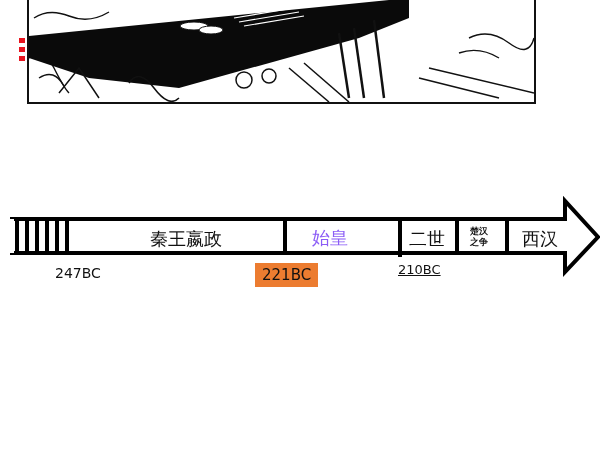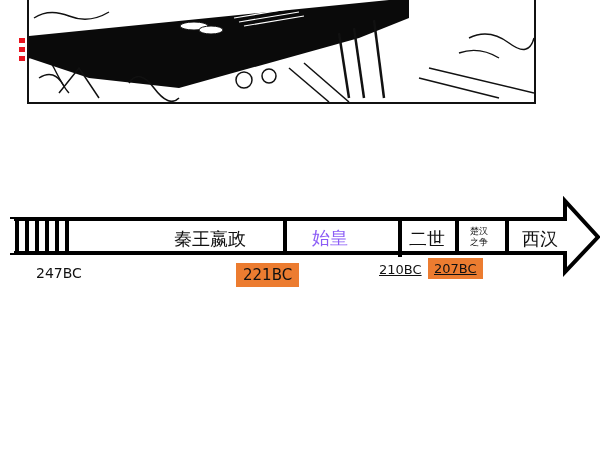--- a/index.html
+++ b/index.html
@@ -5,22 +5,22 @@
   html, body { margin:0; padding:0; background:#ffffff; }
   body { width:600px; height:450px; position:relative; overflow:hidden;
          font-family:"DejaVu Sans", "Liberation Sans", sans-serif; }
   .illustration { position:absolute; left:27px; top:-2px; width:505px; height:104px;
                   border:2px solid #111; border-top:none; background:#fff; overflow:hidden; }
   .illustration svg { display:block; }
   .red-mark { position:absolute; left:19px; top:38px; width:6px; height:24px; }
   .timeline { position:absolute; left:0; top:195px; width:600px; height:90px; }
   .seg-label { position:absolute; font-size:18px; color:#111; white-space:nowrap; }
   .seg-label.red { color:#8b5cf6; }
-  .seg-small { position:absolute; font-size:9px; line-height:11px; color:#111; text-align:right; }
-  .date { position:absolute; font-size:14px; color:#111; white-space:nowrap; }
+  .seg-small { position:absolute; font-size:9px; line-height:11px; color:#111; text-align:right;font-weight:bold; }
+  .date { position:absolute; font-size:14px; color:#111; white-space:nowrap;margin-left:19px; }
   .date.small { font-size:13px;text-decoration:underline; }
   .date.tag { background:#ec7c30; color:#111; padding:2px 6px; }
 </style>
 </head>
 <body>
 
 <div class="illustration">
   <svg width="505" height="104" viewBox="0 0 505 104">
 
     <rect x="0" y="0" width="505" height="104" fill="#fff"></rect>
@@ -87,26 +87,25 @@
       <line x1="57" y1="26" x2="57" y2="56"></line>
       <line x1="67" y1="26" x2="67" y2="56"></line>
 
       <line x1="285" y1="26" x2="285" y2="56"></line>
       <line x1="400" y1="26" x2="400" y2="62"></line>
       <line x1="457" y1="26" x2="457" y2="56"></line>
       <line x1="507" y1="26" x2="507" y2="56"></line>
     </g>
   </svg>
 
-  <span class="seg-label" style="left:150px;top:32px;margin-left:24px;">秦王嬴政</span>
+  <span class="seg-label" style="left:150px;top:32px;">秦王嬴政</span>
   <span class="seg-label red" style="left:312px;top:31px;">始皇</span>
   <span class="seg-label" style="left:409px;top:32px;">二世</span>
   <div class="seg-small" style="left:470px;top:31px;">
     <div>楚汉</div>
     <div>之争</div>
   </div>
   <span class="seg-label" style="left:522px;top:32px;text-align:center;">西汉</span>
 
   <span class="date" style="left:36px;top:70px;">247BC</span>
   <span class="date tag" style="left:236px;top:68px;padding:3px 7px;font-size:15px;">221BC</span>
   <span class="date small" style="left:379px;top:67px;">210BC</span>
-  <span class="date small tag" style="left:428px;top:63px;padding:3px 6px;">207BC</span>
 </div>
 
 </body></html>

